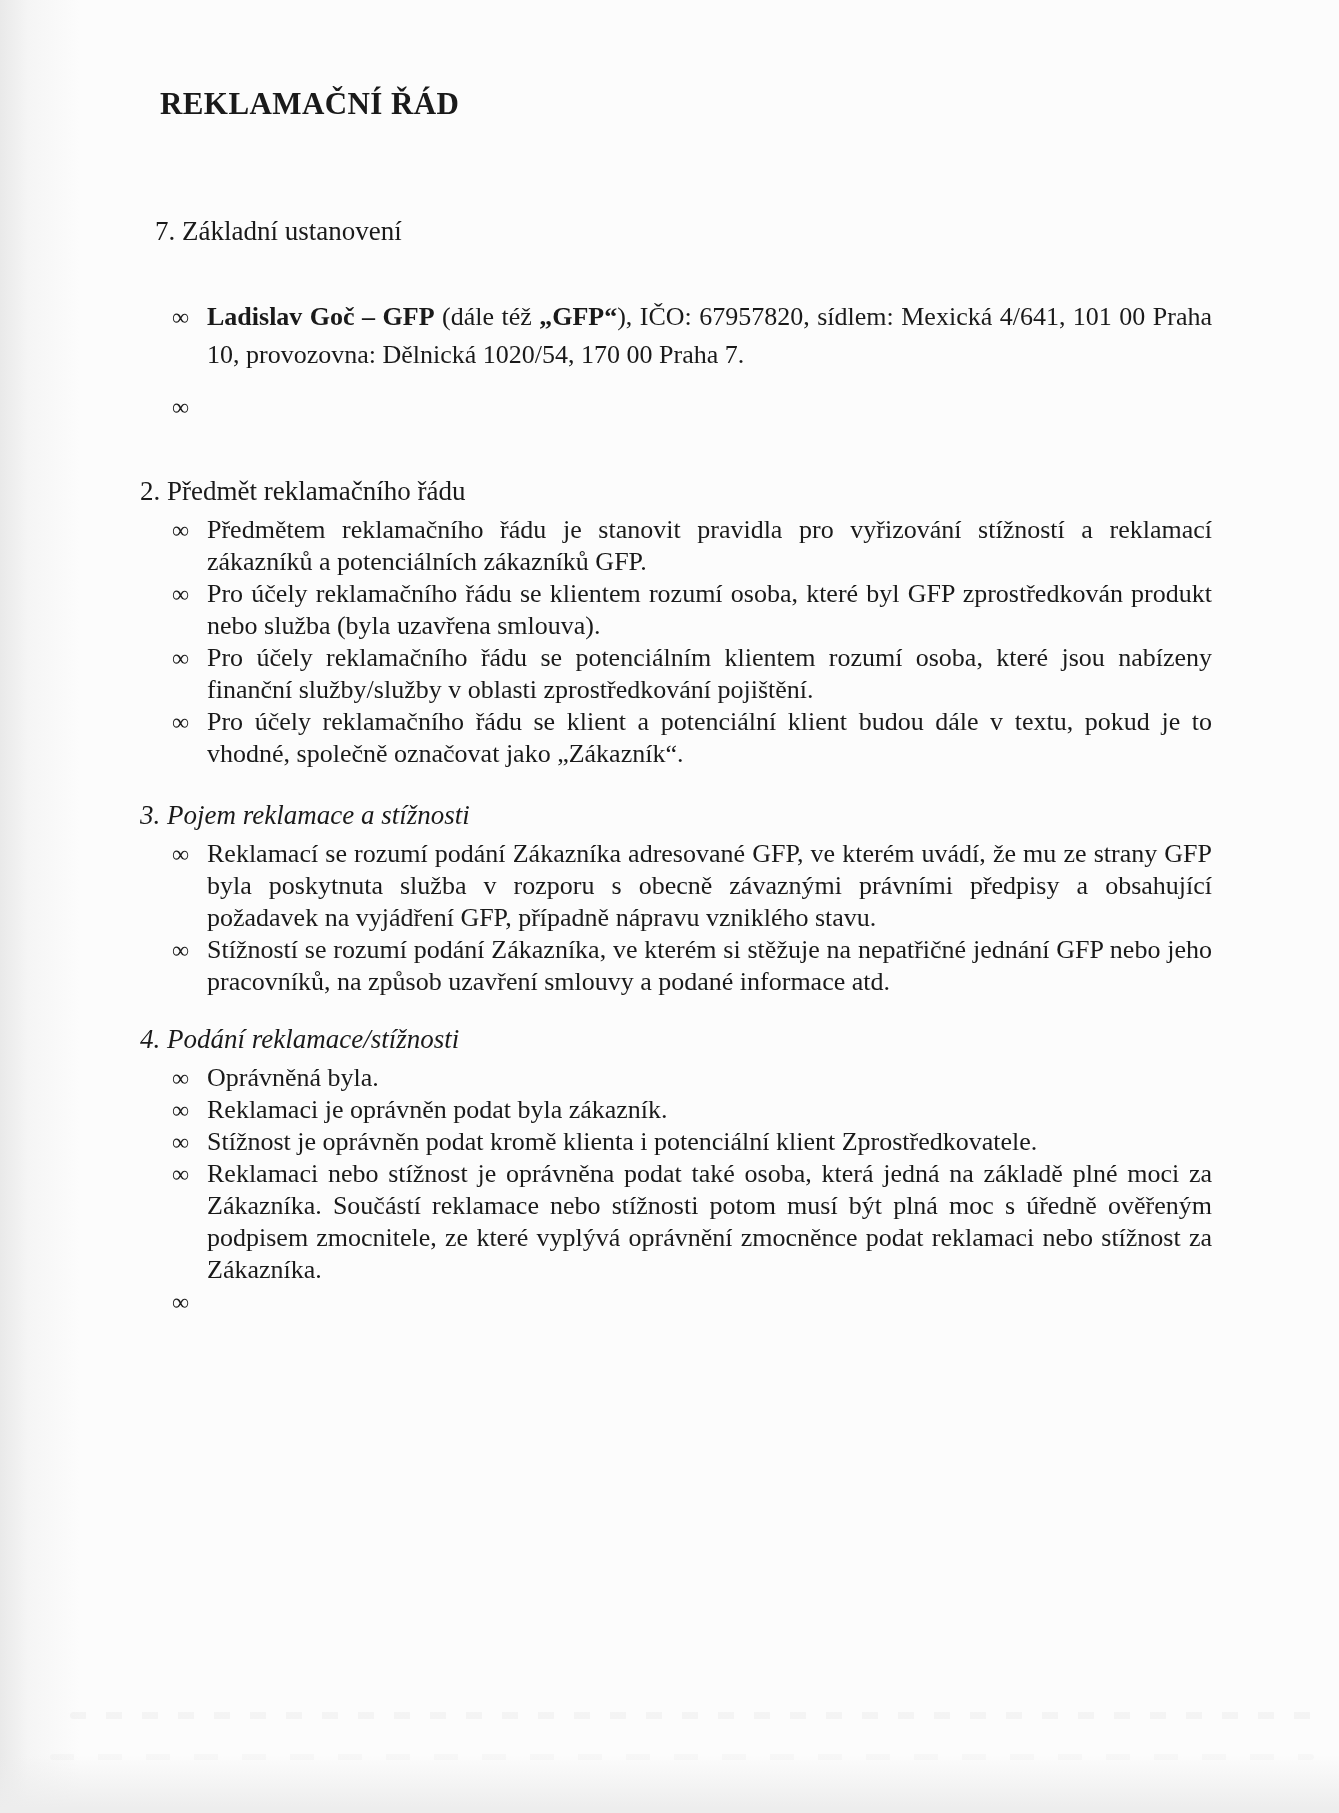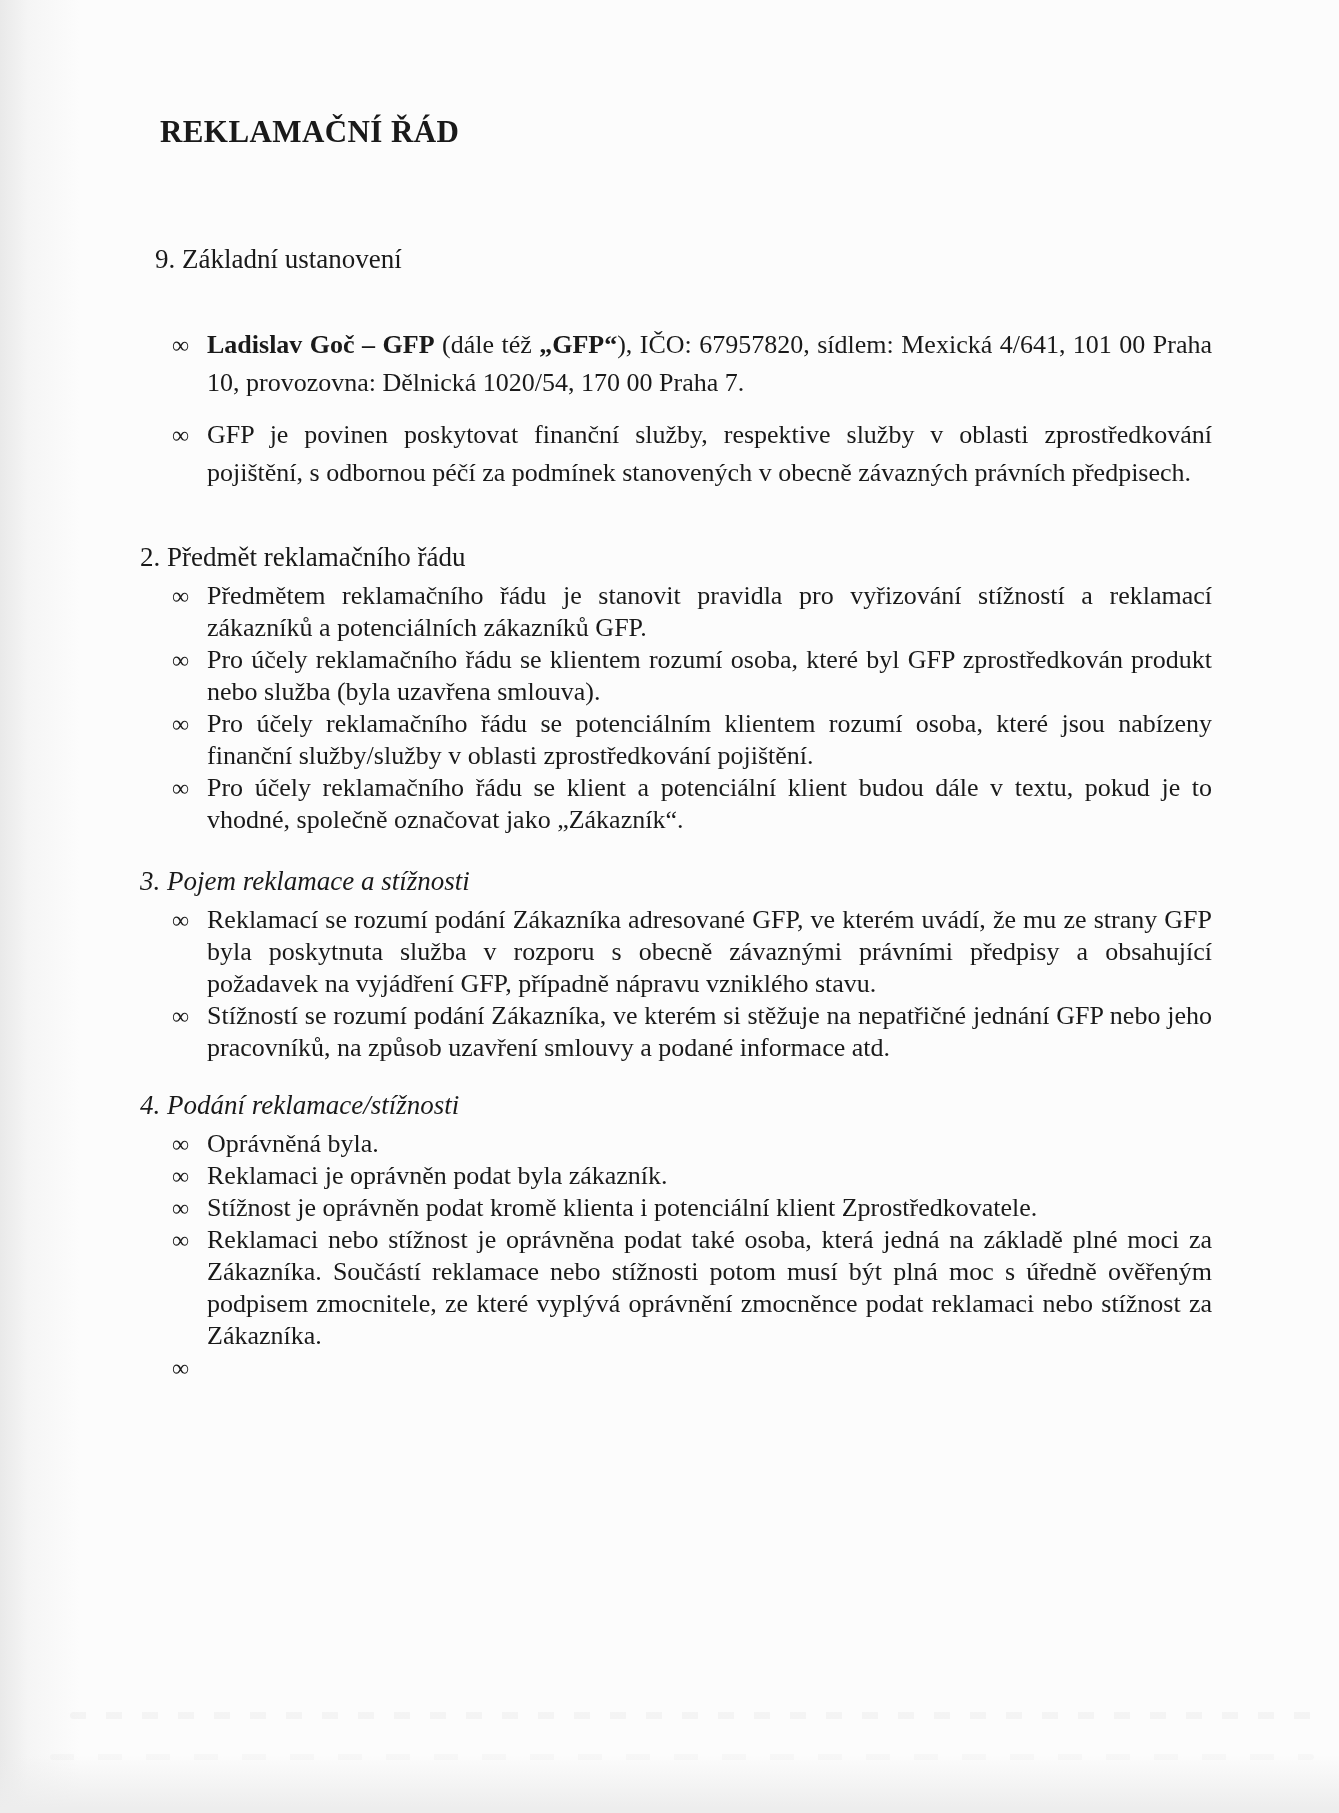--- a/index.html
+++ b/index.html
@@ -6,21 +6,21 @@
   html, body {
     margin: 0;
     padding: 0;
     background: #ffffff;
   }
   .page {
     position: relative;
     width: 1339px;
     height: 1813px;
     box-sizing: border-box;
-    padding-top: 114px;
+    padding-top: 86px;
     overflow: hidden;
     background: #fcfcfc;
     color: #1a1a1a;
     font-family: "Liberation Serif", "DejaVu Serif", serif;
     -webkit-font-smoothing: antialiased;
   }
   
   .edge-left {
     position: absolute;
     top: 0; left: 0; bottom: 0;
@@ -95,29 +95,28 @@
   }
   .seg.bold { font-weight: 700; margin-top: 40px; }
 </style>
 </head>
 <body>
 
 <div class="page">
   <h1 class="doc-title">REKLAMAČNÍ ŘÁD</h1>
   <div class="doc-body">
       <section class="doc-section section-0">
-        <h2 class="section-heading">9. Základní ustanovení</h2>
+        <h2 class="section-heading">7. Základní ustanovení</h2>
         <div class="bullet-list">
           <div class="bullet">
             <span class="marker">∞</span>
             <span class="bullet-text"><span class="seg bold">Ladislav Goč – GFP</span><span class="seg"> (dále též </span><span class="seg bold">„GFP“</span><span class="seg">), IČO: 67957820, sídlem: Mexická 4/641, 101 00 Praha 10, provozovna: Dělnická 1020/54, 170 00 Praha 7.</span></span>
           </div>
           <div class="bullet">
             <span class="marker">∞</span>
-            <span class="bullet-text"><span class="seg">GFP je povinen poskytovat finanční služby, respektive služby v oblasti zprostředkování pojištění, s odbornou péčí za podmínek stanovených v obecně závazných právních předpisech.</span></span>
           </div>
         </div>
       </section>
       <section class="doc-section section-1">
         <h2 class="section-heading">2. Předmět reklamačního řádu</h2>
         <div class="bullet-list">
           <div class="bullet">
             <span class="marker">∞</span>
             <span class="bullet-text"><span class="seg">Předmětem reklamačního řádu je stanovit pravidla pro vyřizování stížností a reklamací zákazníků a potenciálních zákazníků GFP.</span></span>
           </div>

